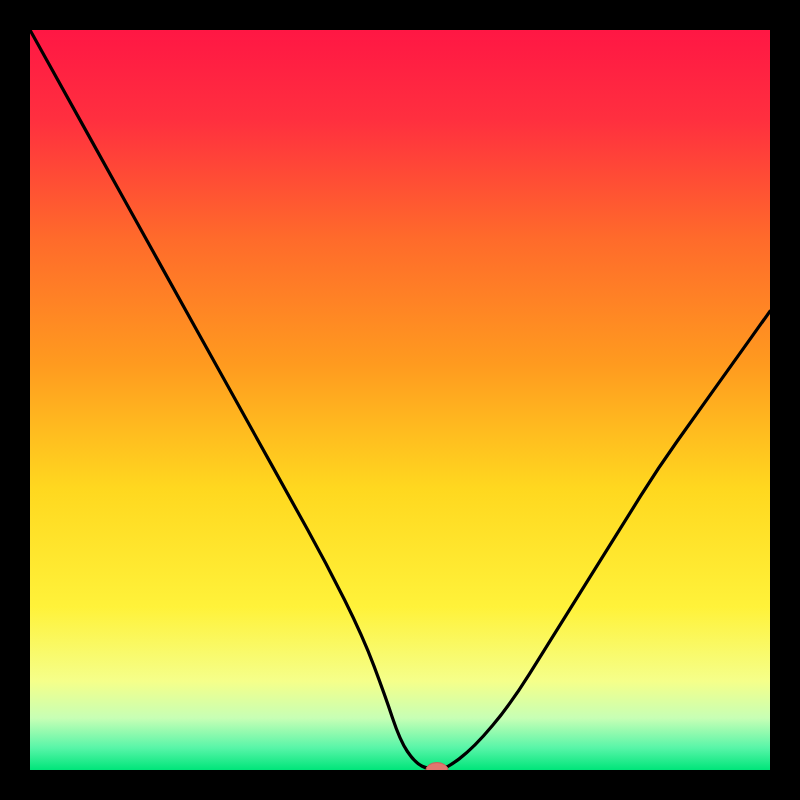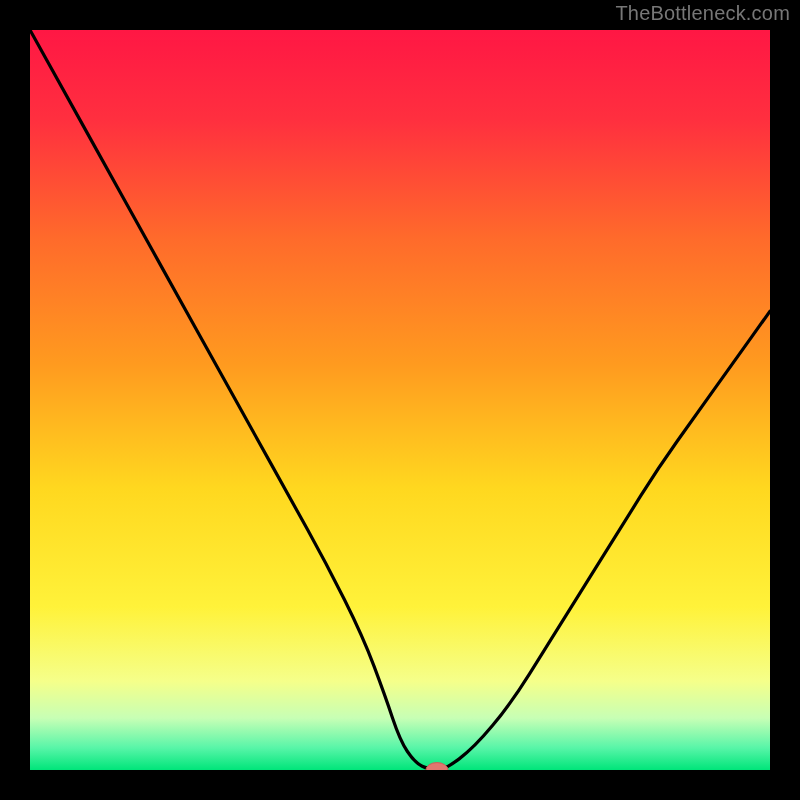--- a/index.html
+++ b/index.html
@@ -38,21 +38,20 @@
   .plot svg {
     display: block;
     width: 740px;
     height: 740px;
   }
 </style>
 </head>
 <body>
 
 <div class="frame">
-  <div class="watermark">TheBottleneck.com</div>
 
   <div class="plot">
     <svg viewBox="0 0 740 740" preserveAspectRatio="none">
       <defs>
         <linearGradient id="bg-grad" x1="0" y1="0" x2="0" y2="1">
         <stop offset="0%" stop-color="#ff1744"></stop>
             <stop offset="12%" stop-color="#ff2f3f"></stop>
             <stop offset="28.000000000000004%" stop-color="#ff6a2b"></stop>
             <stop offset="45%" stop-color="#ff9a1f"></stop>
             <stop offset="62%" stop-color="#ffd81f"></stop>

